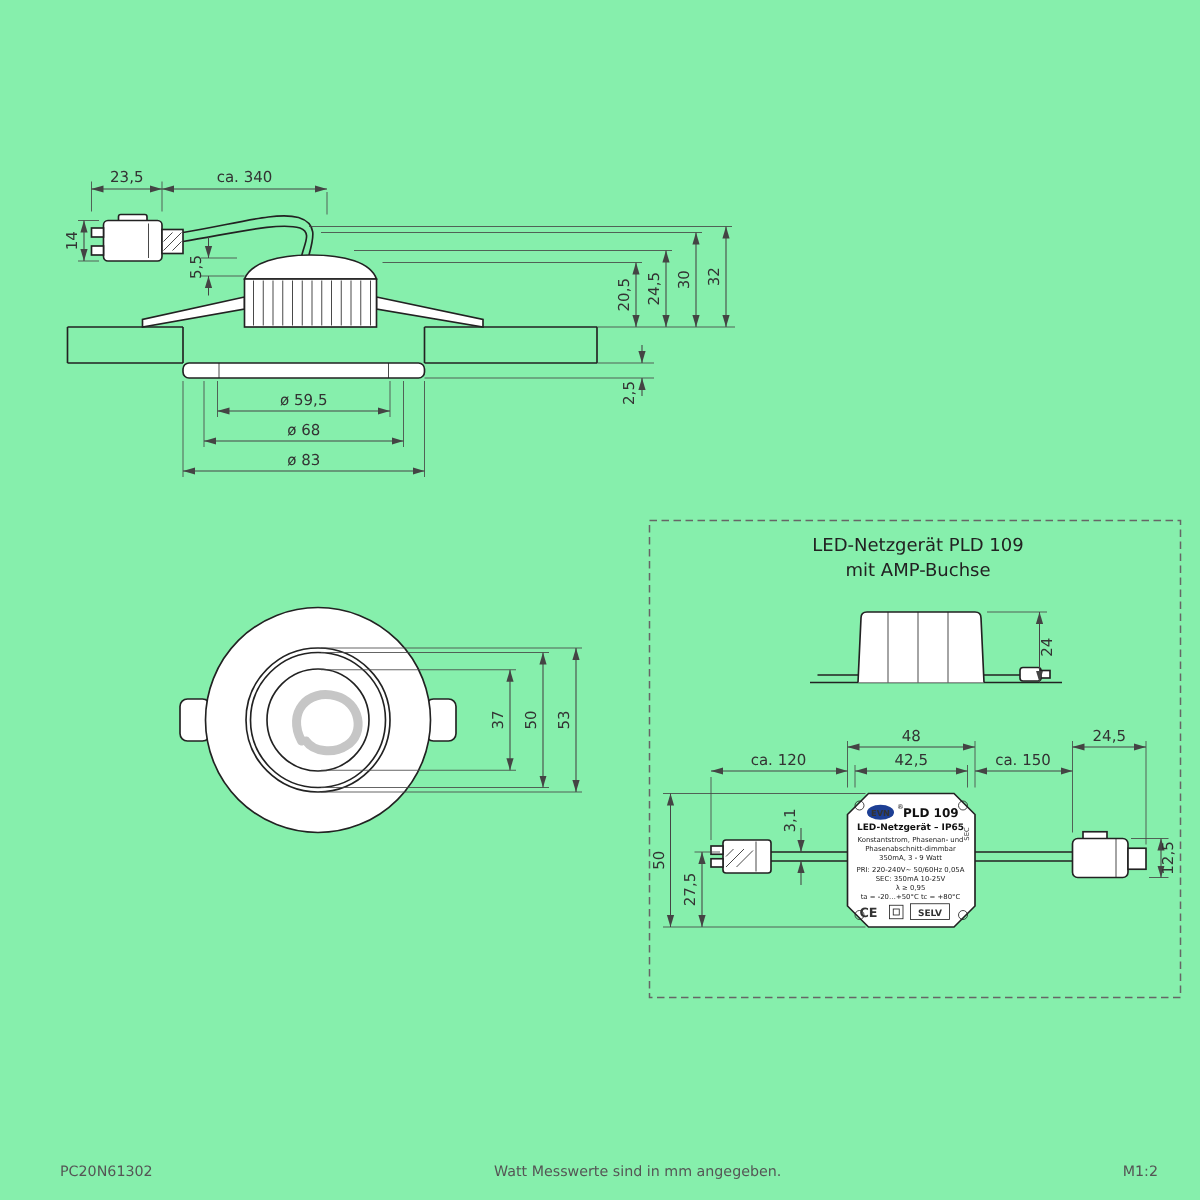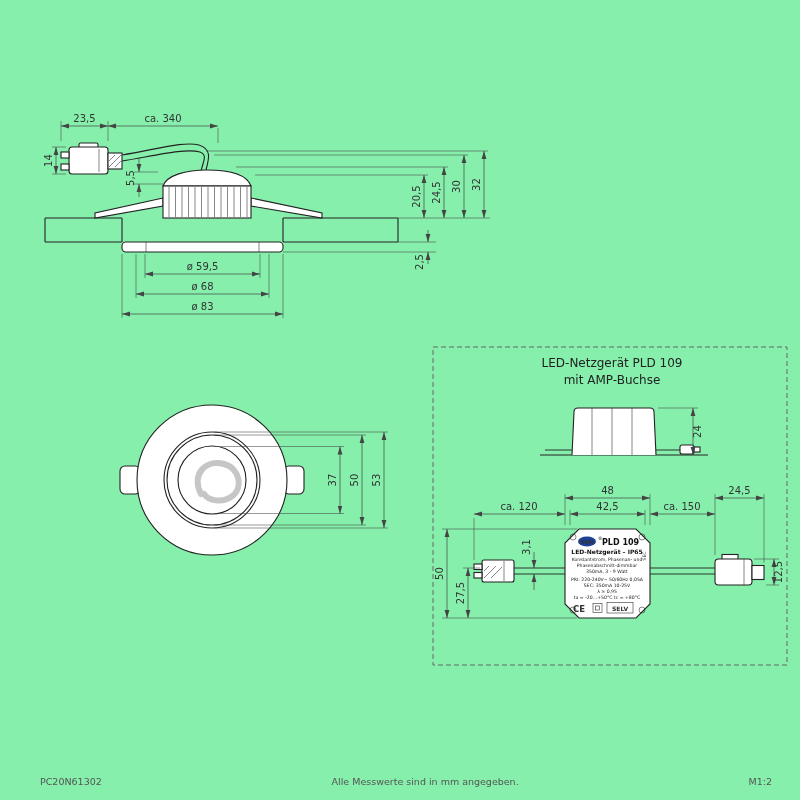--- a/index.html
+++ b/index.html
@@ -247,16 +247,16 @@
         <path class="ext" d="M577,529H442 M577,618H442"></path>
         <line class="dim" x1="447" y1="529" x2="447" y2="618" marker-start="url(#arr)" marker-end="url(#arr)"></line>
         <text class="dts" x="442.5" y="573.5" transform="rotate(-90 442.5 573.5)" text-anchor="middle">50</text>
       </g>
     </g>
   </g>
 </svg>
 
 <div class="footer">
   <span>PC20N61302</span>
-  <span>Alle Messwerte sind in mm angegeben.</span>
+  <span>Watt Messwerte sind in mm angegeben.</span>
   <span>M1:2</span>
 </div>
 </div>
 
 </body></html>

